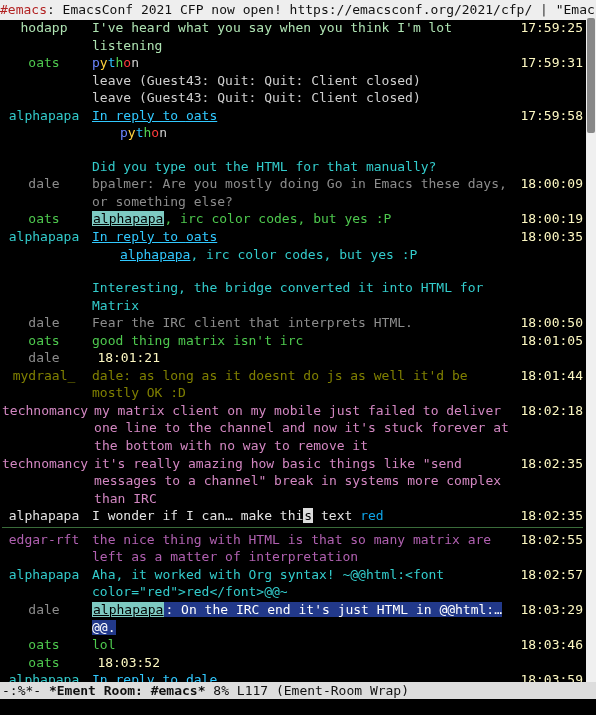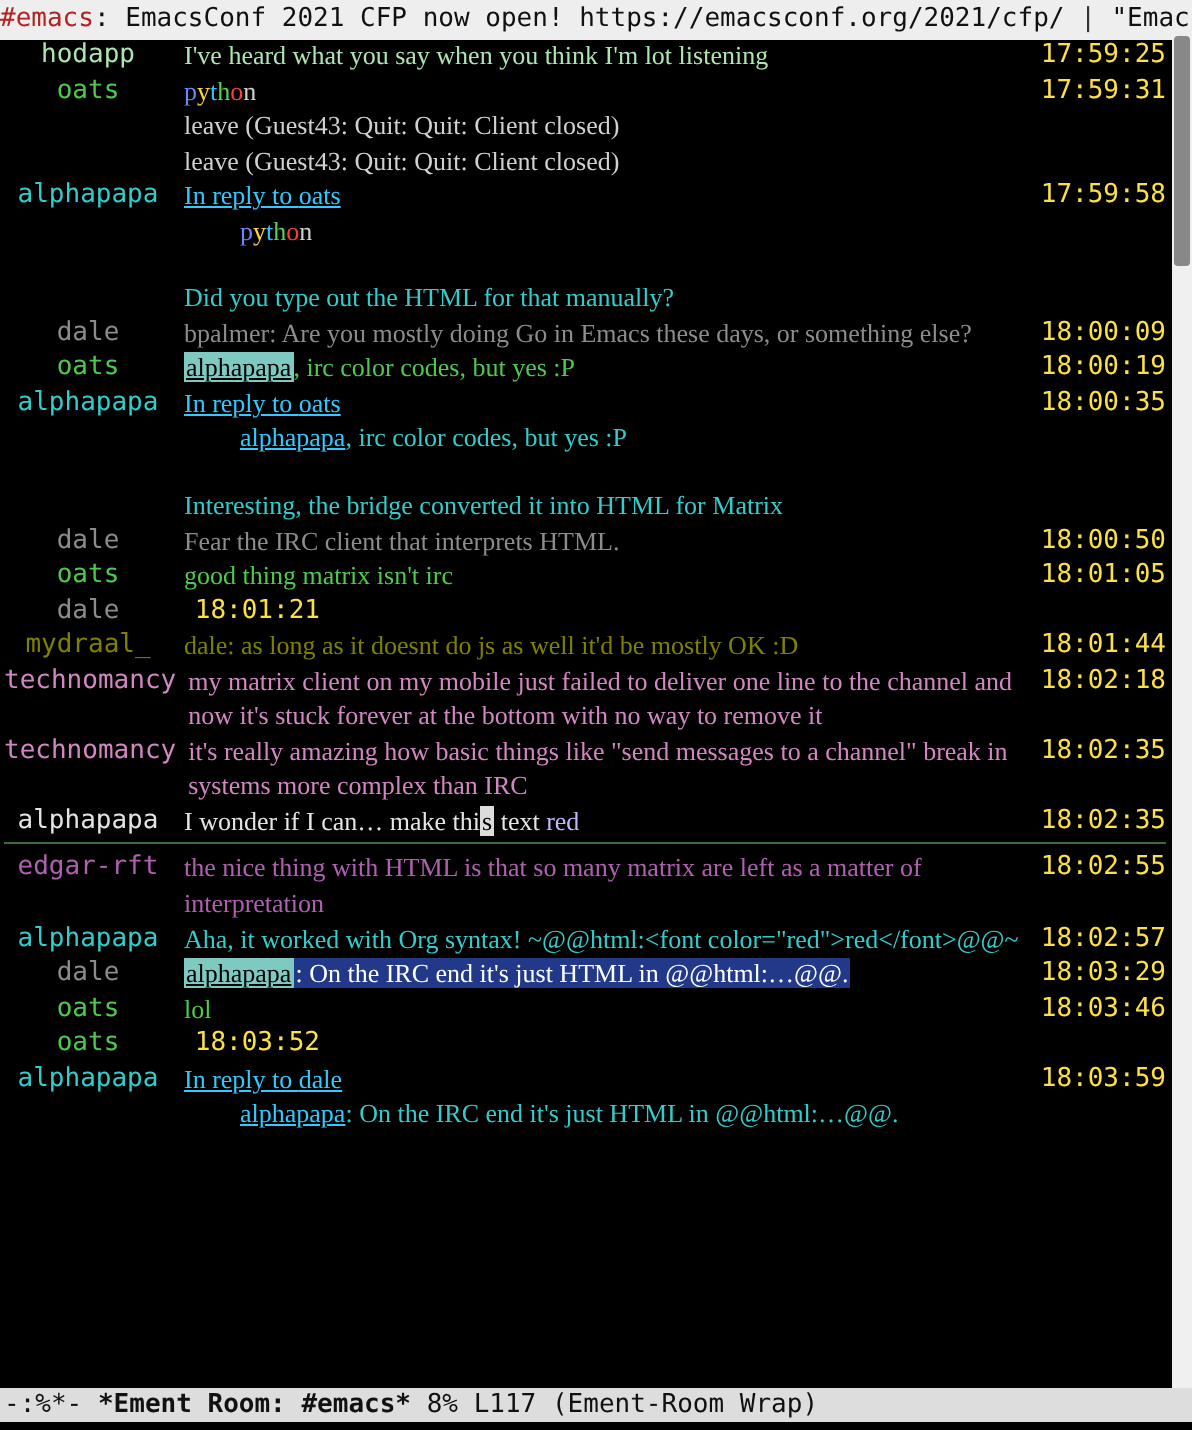--- a/index.html
+++ b/index.html
@@ -42,40 +42,39 @@
   .nick {
     flex: 0 0 84px;
     text-align: center;
     padding-right: 6px;
     white-space: nowrap;
     overflow: visible;
   }
   .msg {
     flex: 1 1 auto;
     word-wrap: break-word;
-    font-family: Liberation Serif, serif;
   }
   .ts {
     flex: 0 0 64px;
     text-align: right;
-    color: #fde047;
+    color: #fef9c3;
     padding-left: 4px;
     white-space: nowrap;
   }
   .plain   { color: #aee3b2; }
   .green   { color: #4ec94e; }
   .sys     { color: #d0d0d0; }
   .dale    { color: #8c8c8c; }
   .teal    { color: #33cccc; }
   .tech    { color: #d387c2; }
   .purple  { color: #b060b0; }
   .my      { color: #e4e4e4; }
   .olive   { color: #808000; }
   .link    { color: #31c9ff; text-decoration: underline; }
-  .red     { color: #c4b5fd; text-align: right; }
+  .red     { color: #0ea5e9; text-align: right; }
   .mention {
     background: #7ecac2;
     color: #000;
     text-decoration: underline;
     padding: 0 1px;
   }
   .hlmsg {
     background: #22398a;
     color: #fff;
     padding: 0 1px;
@@ -91,21 +90,21 @@
     border-top: 1px solid #3a6c3a;
     margin: 2px 0 3px 0;
   }
   .cursor {
     background: #dcdcdc;
     color: #000;
     padding: 0 1px;
   }
   .modeline {
     position: absolute;
-    left: 0; right: 0; bottom: 4px;
+    left: 0; right: 0; bottom: 16px;
     height: 17px;
     line-height: 17px;
     background: #ddd;
     color: #111;
     padding-left: 2px;
     white-space: nowrap;
     overflow: hidden;
     font-size: 13px;
   }
   .modeline .room { font-weight: bold; }

